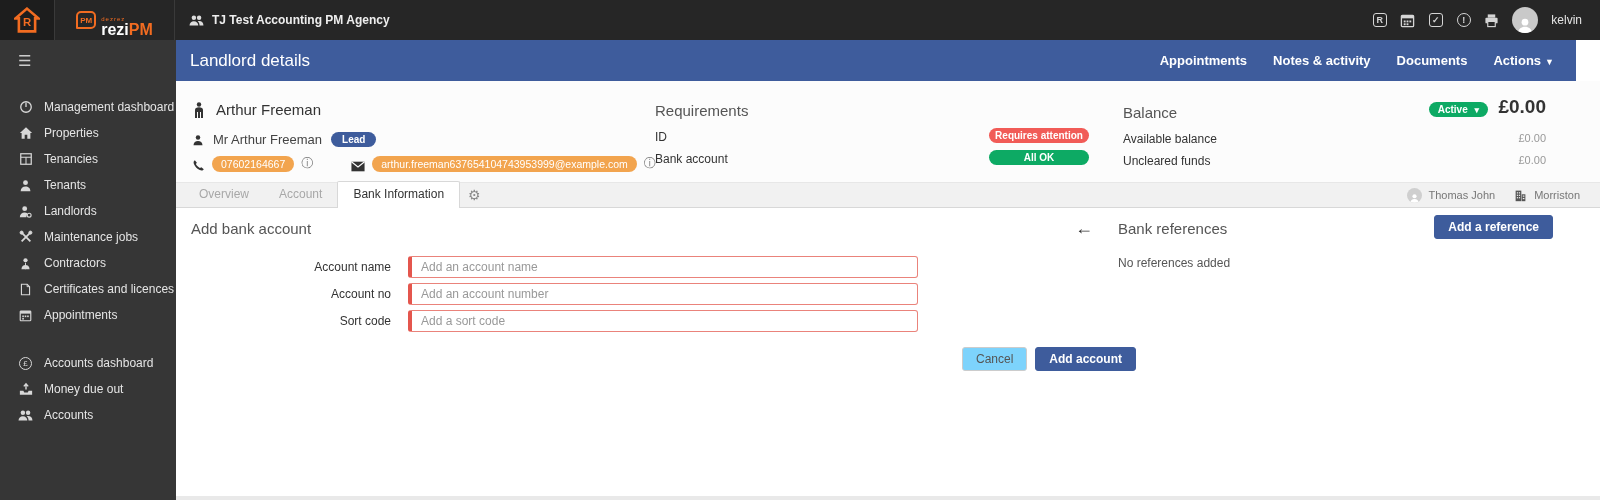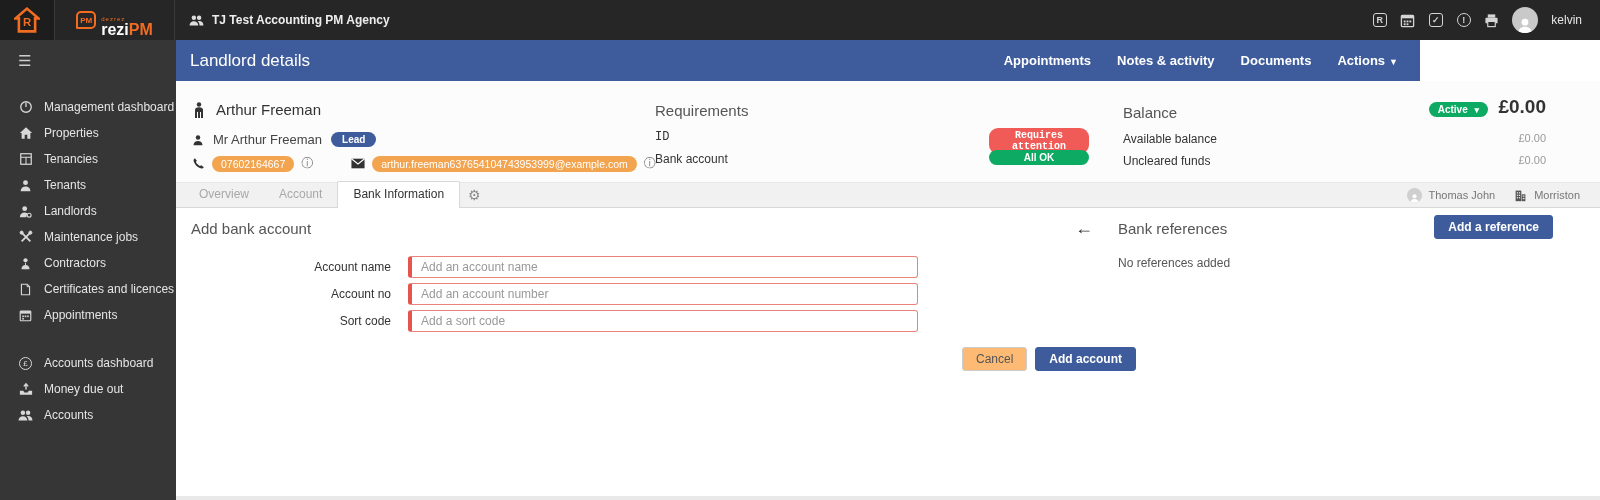--- a/index.html
+++ b/index.html
@@ -20,21 +20,21 @@
   .agency .icon { color:#ddd; }
   .topbar-right { margin-left:auto; display:flex; align-items:center; gap:13px; padding-right:18px; color:#d5d5d5; }
   .tb-icon { width:15px; height:15px; display:flex; align-items:center; justify-content:center; cursor:pointer; }
   .sq-icon { width:14px; height:14px; border:1.5px solid #d5d5d5; border-radius:3px; font-size:9px; font-weight:bold; display:flex; align-items:center; justify-content:center; }
   .circ-icon { width:14px; height:14px; border:1.5px solid #d5d5d5; border-radius:50%; font-size:9px; font-weight:bold; display:flex; align-items:center; justify-content:center; }
   .avatar { width:26px; height:26px; border-radius:50%; background:#c9c9c9; display:flex; align-items:flex-end; justify-content:center; overflow:hidden; }
   .avatar svg { color:#fff; }
   .username { font-size:12px; color:#e5e5e5; }
 
   
-  .bluebar { position:absolute; left:176px; top:40px; width:1244px; height:41px; background:#3e5c9c; display:flex; align-items:center; color:#fff; }
+  .bluebar { position:absolute; left:176px; top:40px; width:1400px; height:41px; background:#3e5c9c; display:flex; align-items:center; color:#fff; }
   .page-title { font-size:17px; margin-left:14px; font-weight:normal; }
   .bluenav { margin-left:auto; display:flex; align-items:center; gap:26px; padding-right:22px; font-size:13px; font-weight:bold; }
   .bluenav .item { cursor:pointer; }
   .caret { font-size:9px; margin-left:4px; }
 
   
   .sidebar { position:absolute; left:0; top:40px; width:176px; height:460px; background:#363636; color:#e5e5e5; }
   .hamburger { padding:12px 0 0 18px; font-size:15px; color:#ccc; cursor:pointer; height:42px; }
   .menu { margin-top:12px; }
   .menu-item { height:26px; display:flex; align-items:center; gap:11px; padding-left:18px; font-size:12px; cursor:pointer; }
@@ -43,31 +43,31 @@
   .pound-circ { width:13px; height:13px; border:1.2px solid #d8d8d8; border-radius:50%; font-size:8px; display:flex; align-items:center; justify-content:center; }
 
   
   .main { position:absolute; left:176px; top:81px; width:1424px; height:419px; background:#fff; }
 
   
   .profile { position:relative; height:101px; background:#fcfcfc; }
   .p-row1 { position:absolute; left:16px; top:20px; display:flex; align-items:center; gap:10px; font-size:15px; color:#333; }
   .p-row2 { position:absolute; left:16px; top:51px; display:flex; align-items:center; gap:9px; font-size:13px; color:#444; }
   .badge-lead { background:#3e5c9c; color:#fff; font-size:10px; font-weight:bold; border-radius:9px; padding:2px 11px; }
-  .p-row3 { position:absolute; left:16px; top:74px; display:flex; align-items:center; gap:7px; }
+  .p-row3 { position:absolute; left:16px; top:74px; display:flex; align-items:flex-end; gap:7px; }
   .pill-orange { background:#f2a44e; color:#fff; font-size:10.5px; border-radius:9px; padding:2px 9px; cursor:pointer; }
   .info-i { color:#777; font-size:12px; cursor:pointer; }
   .p-icon { color:#333; }
   .mail-gap { width:24px; }
 
   .req { position:absolute; left:479px; top:0; width:440px; height:100%; }
   .req-title, .bal-title { font-size:15px; color:#555; }
   .req-title { position:absolute; left:0; top:21px; }
   .req-row { position:absolute; left:0; width:440px; font-size:12px; color:#333; }
-  .req-row.r0 { top:49px;font-family:Liberation Mono, monospace; } .req-row.r1 { top:71px; }
+  .req-row.r0 { top:49px; } .req-row.r1 { top:71px; }
   .status-badge { position:absolute; right:6px; top:-2px; width:100px; text-align:center; color:#fff; font-size:10px; font-weight:bold; border-radius:9px; padding:2px 0; cursor:pointer; }
   .st-red { background:#f15b57; } .st-green { background:#0daa64; }
 
   .bal { position:absolute; left:947px; top:0; right:0; height:100%; }
   .bal-title { position:absolute; left:0; top:23px; }
   .badge-active { position:absolute; right:112px; top:21px; background:#0daa64; color:#fff; font-size:10px; font-weight:bold; border-radius:9px; padding:2px 9px; cursor:pointer; }
   .bal-total { position:absolute; right:54px; top:15px; font-size:19px; font-weight:bold; color:#333; }
   .bal-row { position:absolute; left:0; right:54px; font-size:12px; color:#333; }
   .bal-row.r0 { top:51px; } .bal-row.r1 { top:73px; }
   .bal-row .val { position:absolute; right:0; top:0; font-size:11px; color:#999; }
@@ -86,21 +86,21 @@
   .section-title { font-size:15px; color:#555; }
   .form-title { position:absolute; left:15px; top:12px; }
   .back-arrow { position:absolute; left:899px; top:10px; font-size:18px; color:#333; cursor:pointer; }
   .form-row { position:absolute; left:0; height:22px; display:flex; align-items:center; }
   .form-row.f0 { top:48px; } .form-row.f1 { top:75px; } .form-row.f2 { top:102px; }
   .form-label { width:232px; text-align:right; font-size:12px; color:#333; padding-right:17px; }
   .form-input { width:510px; height:22px; border:1px solid #ea837b; border-left:4px solid #e4564d; border-radius:3px; padding:0 9px; font-size:12px; color:#333; font-family:"Liberation Sans", sans-serif; outline:none; }
   .form-input::placeholder { color:#999; }
   .form-actions { position:absolute; left:786px; top:139px; display:flex; gap:8px; }
   .btn { font-size:12px; border-radius:3px; padding:4px 13px; cursor:pointer; font-family:"Liberation Sans", sans-serif; }
-  .btn-cancel { background:#fdba74; border:1px solid #ccc; color:#555; }
+  .btn-cancel { background:#7dd3fc; border:1px solid #ccc; color:#555; }
   .btn-primary { background:#3e5c9c; border:1px solid #3e5c9c; color:#fff; font-weight:bold; }
   .refs-title { position:absolute; left:942px; top:12px; }
   .refs-empty { position:absolute; left:942px; top:48px; font-size:12px; color:#555; }
   .btn-addref { position:absolute; right:47px; top:7px; }
 
   .footer-strip { position:absolute; left:176px; top:496px; width:1424px; height:4px; background:#e9e9e9; }
 </style>
 </head>
 <body>
 

